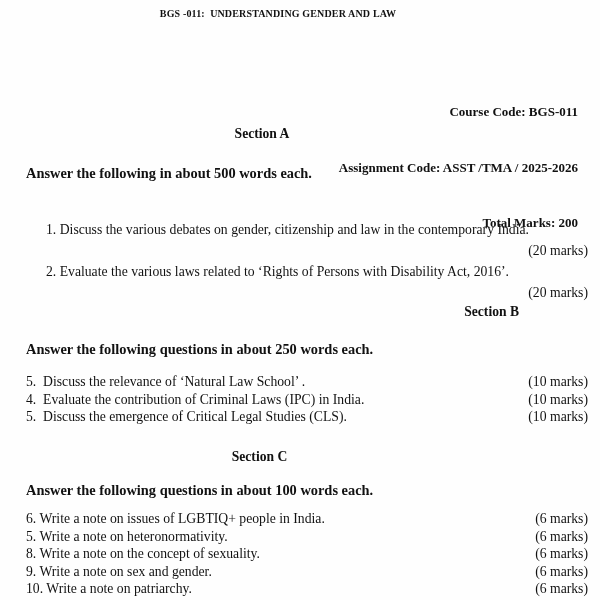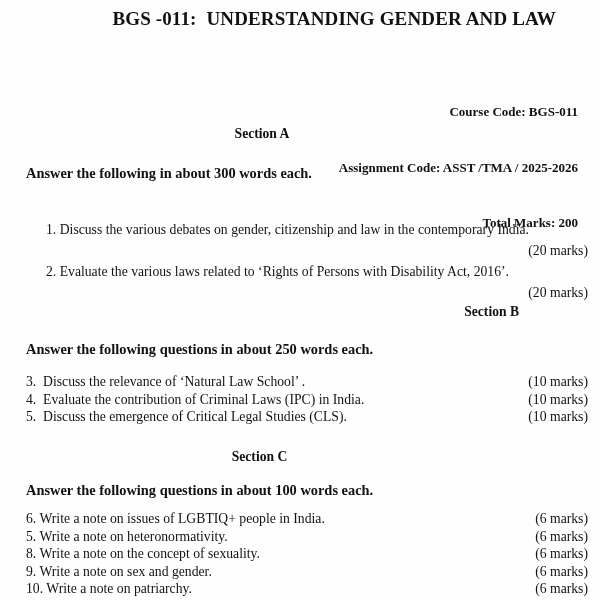--- a/index.html
+++ b/index.html
@@ -22,23 +22,23 @@
     height: 600px;
     background: #fefefe;
   }
 
   
   .doc-title {
     position: absolute;
     left: 0;
     top: 8px;
     width: 556px;           
-    text-align: right;
+    text-align: center;
     font-weight: bold;
-    font-size: 19px;
+    font-size: 10px;
     letter-spacing: 0.15px;
     white-space: pre;
   }
 
   
   .course-block {
     position: absolute;
     left: 0;
     top: 66px;
     width: 578px;
@@ -113,40 +113,40 @@
   <div class="doc-title">BGS -011:  UNDERSTANDING GENDER AND LAW</div>
 
   <div class="course-block">
     <div>Course Code: BGS-011</div>
     <div>Assignment Code: ASST /TMA / 2025-2026</div>
     <div>Total Marks: 200</div>
   </div>
 
   <div class="section-heading sec-a">Section A</div>
 
-  <div class="instruction ins-a">Answer the following in about 300 words each.</div>
+  <div class="instruction ins-a">Answer the following in about 500 words each.</div>
 
   <div class="qblock qa">
     <div class="q-stacked">
       <span class="q-text">1. Discuss the various debates on gender, citizenship and law in the contemporary India.</span>
       <span class="q-marks">(20 marks)</span>
     </div>
     <div class="q-stacked">
       <span class="q-text">2. Evaluate the various laws related to ‘Rights of Persons with Disability Act, 2016’.</span>
       <span class="q-marks">(20 marks)</span>
     </div>
   </div>
 
   <div class="section-heading sec-b">Section B</div>
 
   <div class="instruction ins-b">Answer the following questions in about 250 words each.</div>
 
   <div class="qblock qb">
     <div class="q-inline">
-      <span class="q-text">3.  Discuss the relevance of ‘Natural Law School’ .</span>
+      <span class="q-text">5.  Discuss the relevance of ‘Natural Law School’ .</span>
       <span class="q-marks">(10 marks)</span>
     </div>
     <div class="q-inline">
       <span class="q-text">4.  Evaluate the contribution of Criminal Laws (IPC) in India.</span>
       <span class="q-marks">(10 marks)</span>
     </div>
     <div class="q-inline">
       <span class="q-text">5.  Discuss the emergence of Critical Legal Studies (CLS).</span>
       <span class="q-marks">(10 marks)</span>
     </div>

